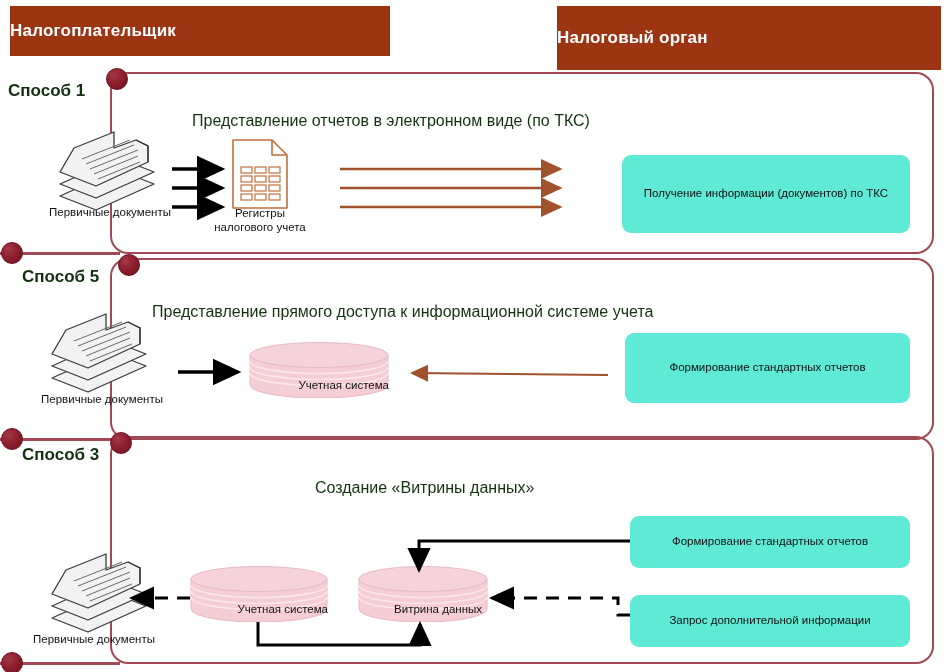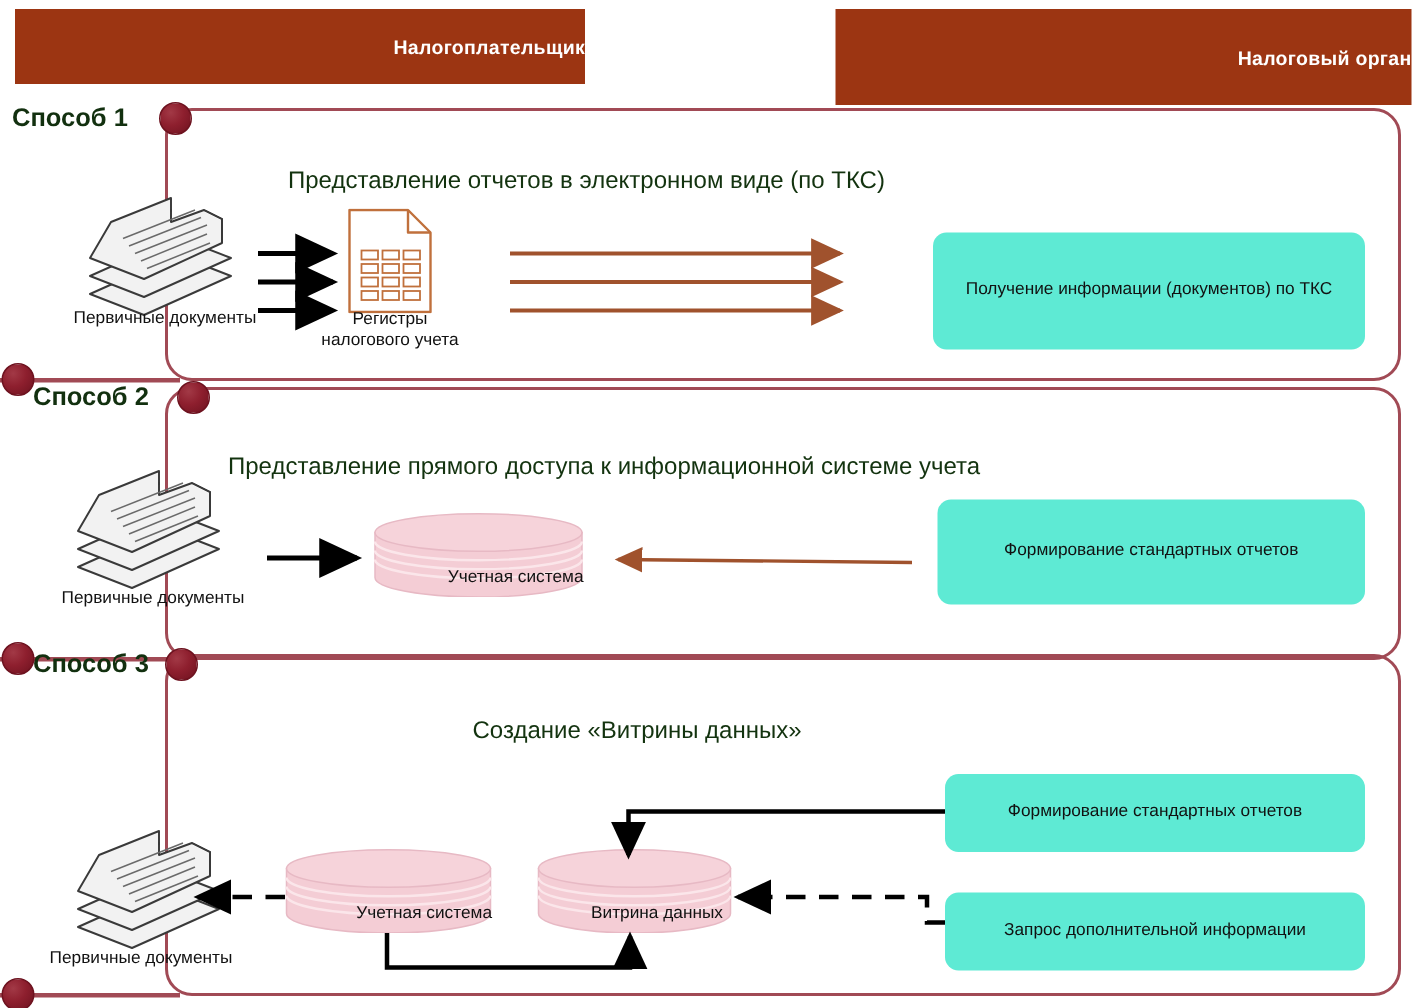--- a/index.html
+++ b/index.html
@@ -16,25 +16,25 @@
     height: 672px;
     background: #ffffff;
     overflow: hidden;
   }
 
   
   .banner {
     position: absolute;
     background: #9c3512;
     color: #ffffff;
-    font-size: 13px;
+    font-size: 17px;
     font-weight: bold;
     display: flex;
     align-items: center;
-    justify-content: flex-end;
+    justify-content: flex-start;
     text-align: center;
     letter-spacing: .2px;
   }
   #banner-taxpayer { left: 10px;  top: 6px; width: 380px; height: 50px; }
   #banner-taxauth  { left: 557px; top: 6px; width: 384px; height: 64px; }
 
   
   .section-frame {
     position: absolute;
     border: 2px solid #a14a55;
@@ -53,20 +53,21 @@
     background: #a14a55;
   }
 
   
   .sec-label {
     position: absolute;
     color: #12300f;
     font-size: 17px;
     font-weight: bold;
     white-space: nowrap;
+    margin-top: 12px;
   }
   .dot {
     position: absolute;
     width: 22px;
     height: 22px;
     border-radius: 50%;
     background: radial-gradient(circle at 34% 30%, #a23946 0%, #8e1f2e 45%, #6d121f 100%);
     border: 1px solid #6d121f;
     box-sizing: border-box;
   }
@@ -145,21 +146,21 @@
   <div class="section-frame" id="frame-2"></div>
   <div class="section-frame" id="frame-3"></div>
 
   <div class="rail" style="left:0px; top:252px;  width:120px;"></div>
   <div class="rail" style="left:0px; top:438px;  width:120px;"></div>
   <div class="rail" style="left:0px; top:662px;  width:120px;"></div>
 
   <div class="sec-label" style="left:8px;  top:69px;">Способ 1</div>
   <div class="dot" style="left:106px; top:68px;"></div>
 
-  <div class="sec-label" style="left:22px; top:255px;">Способ 2</div>
+  <div class="sec-label" style="left:22px; top:255px;">Способ 5</div>
   <div class="dot" style="left:118px; top:254px;"></div>
   <div class="dot" style="left:1px;   top:242px;"></div>
 
   <div class="sec-label" style="left:22px; top:433px;">Способ 3</div>
   <div class="dot" style="left:110px; top:432px;"></div>
   <div class="dot" style="left:1px;   top:428px;"></div>
   <div class="dot" style="left:1px;   top:652px;"></div>
 
   <div class="sec-title" style="left:192px; top:112px;">Представление отчетов в электронном виде (по ТКС)</div>
   <div class="sec-title" style="left:152px; top:303px;">Представление прямого  доступа к информационной системе учета</div>

